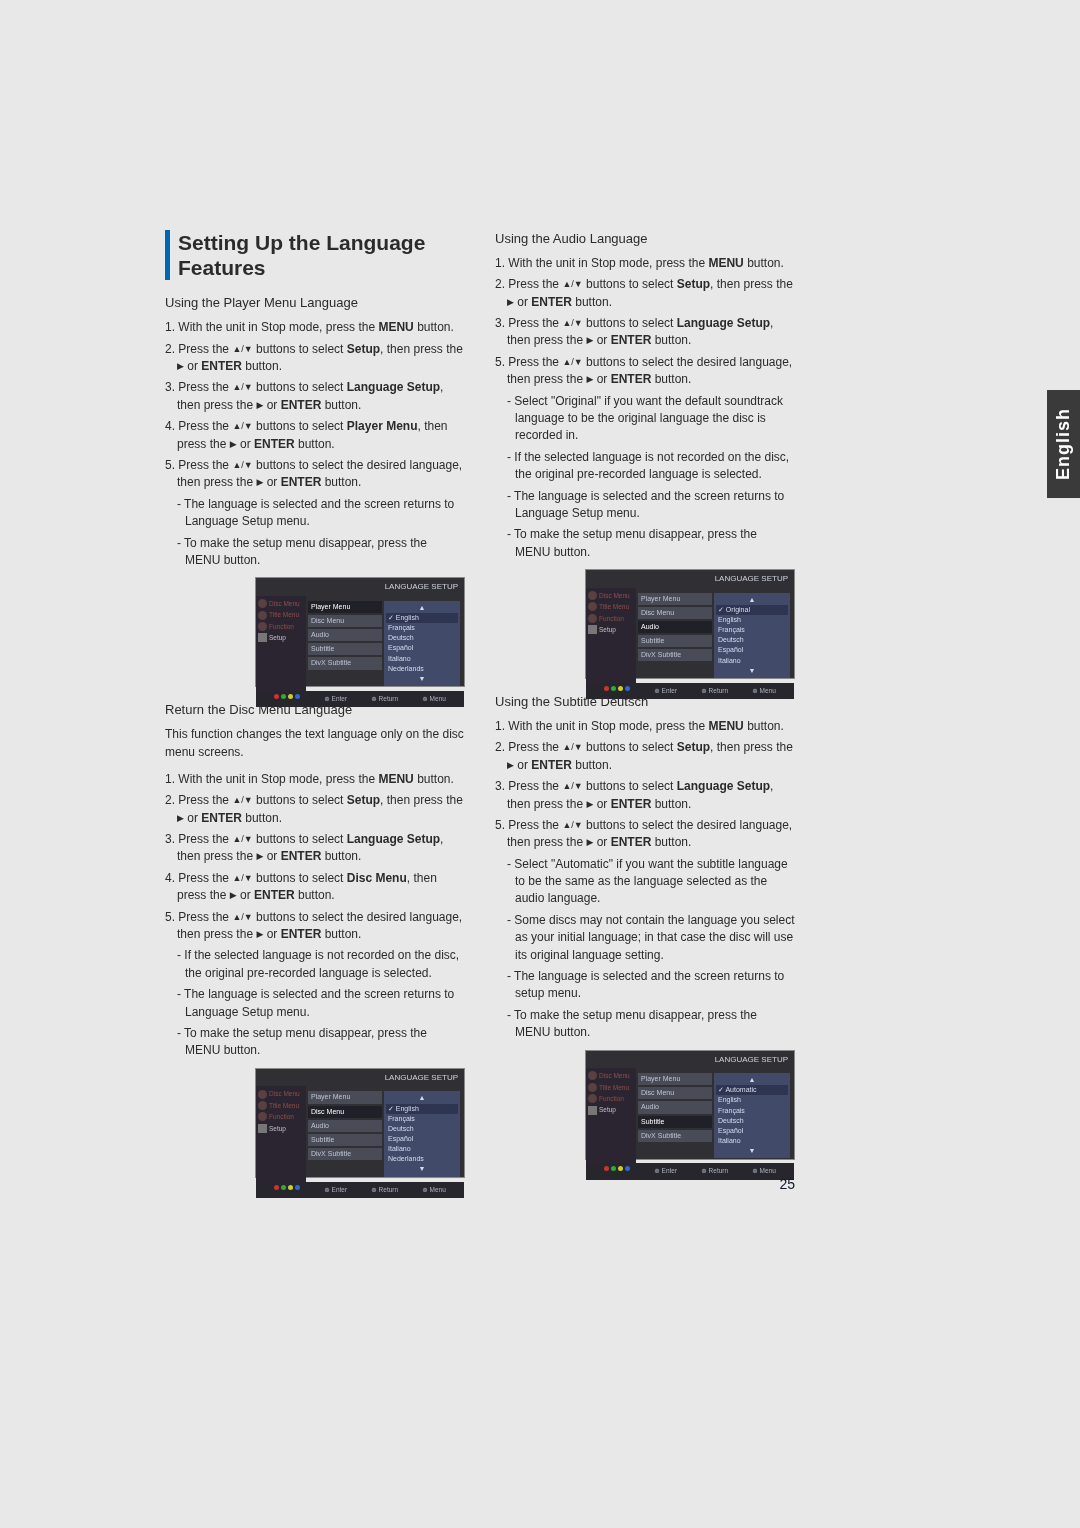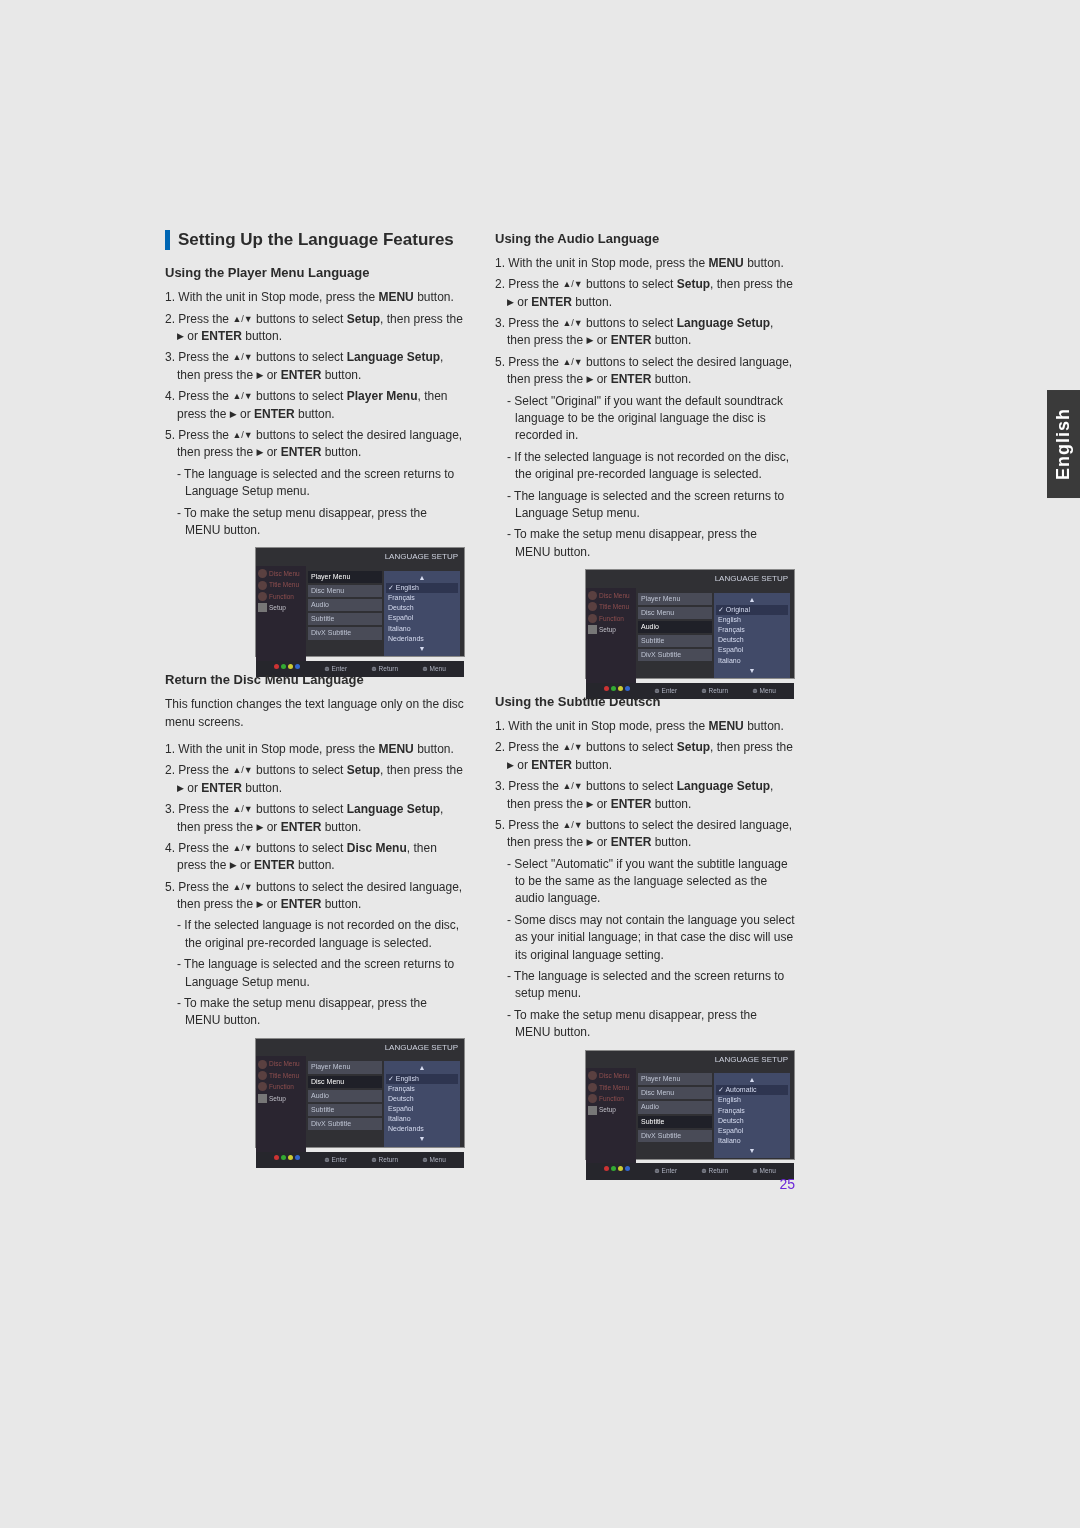--- a/index.html
+++ b/index.html
@@ -33,30 +33,30 @@
   .cols {
     display: flex;
     gap: 30px;
   }
   .col {
     width: 300px;
     font-size: 12px;
     line-height: 1.45;
   }
   .section-title {
-    font-size: 17px;
+    font-size: 21px;
     font-weight: bold;
     border-left: 5px solid #0066b3;
     padding-left: 8px;
     margin-bottom: 12px;
     line-height: 1.2;
   }
   .sub-title {
     font-size: 13px;
-    font-weight: bold;
+    font-weight: normal;
     margin-top: 14px;
     margin-bottom: 6px;
   }
   .intro { margin-bottom: 10px; }
   ol { list-style: none; }
   ol li { margin-bottom: 4px; text-indent: -12px; padding-left: 12px; }
   .sublist { padding-left: 12px; }
   .sublist div { text-indent: -8px; padding-left: 8px; margin-bottom: 4px; }
   .arrow-ud { font-size: 9px; vertical-align: 1px; }
   .arrow-r  { font-size: 9px; vertical-align: 1px; }
@@ -86,21 +86,21 @@
   .osd .right div { font-size:7px; padding:0 2px; color:#d6dcf0;}
   .osd .right div.sel { background:#2e3550; }
   .osd .foot { display:flex; justify-content:space-around; padding:3px 6px 4px; font-size:6.5px; color:#aeb2c0; background:#26262c;}
   .osd .foot .dots { display:flex; gap:2px;}
   .osd .foot .dot{width:5px;height:5px;border-radius:50%;}
   .osd .r{background:#c33}.osd .g{background:#3a3}.osd .y{background:#cc3}.osd .b{background:#36c}
   .pagenum {
     text-align: right;
     font-size: 14px;
     margin-top: 6px;
-    color:#6d28d9;
+    color:#0f172a;
   }
 </style>
 </head>
 <body>
 
 <div class="sidetab">English</div>
 
 <div class="page">
   <div class="cols">
     <div class="col">

